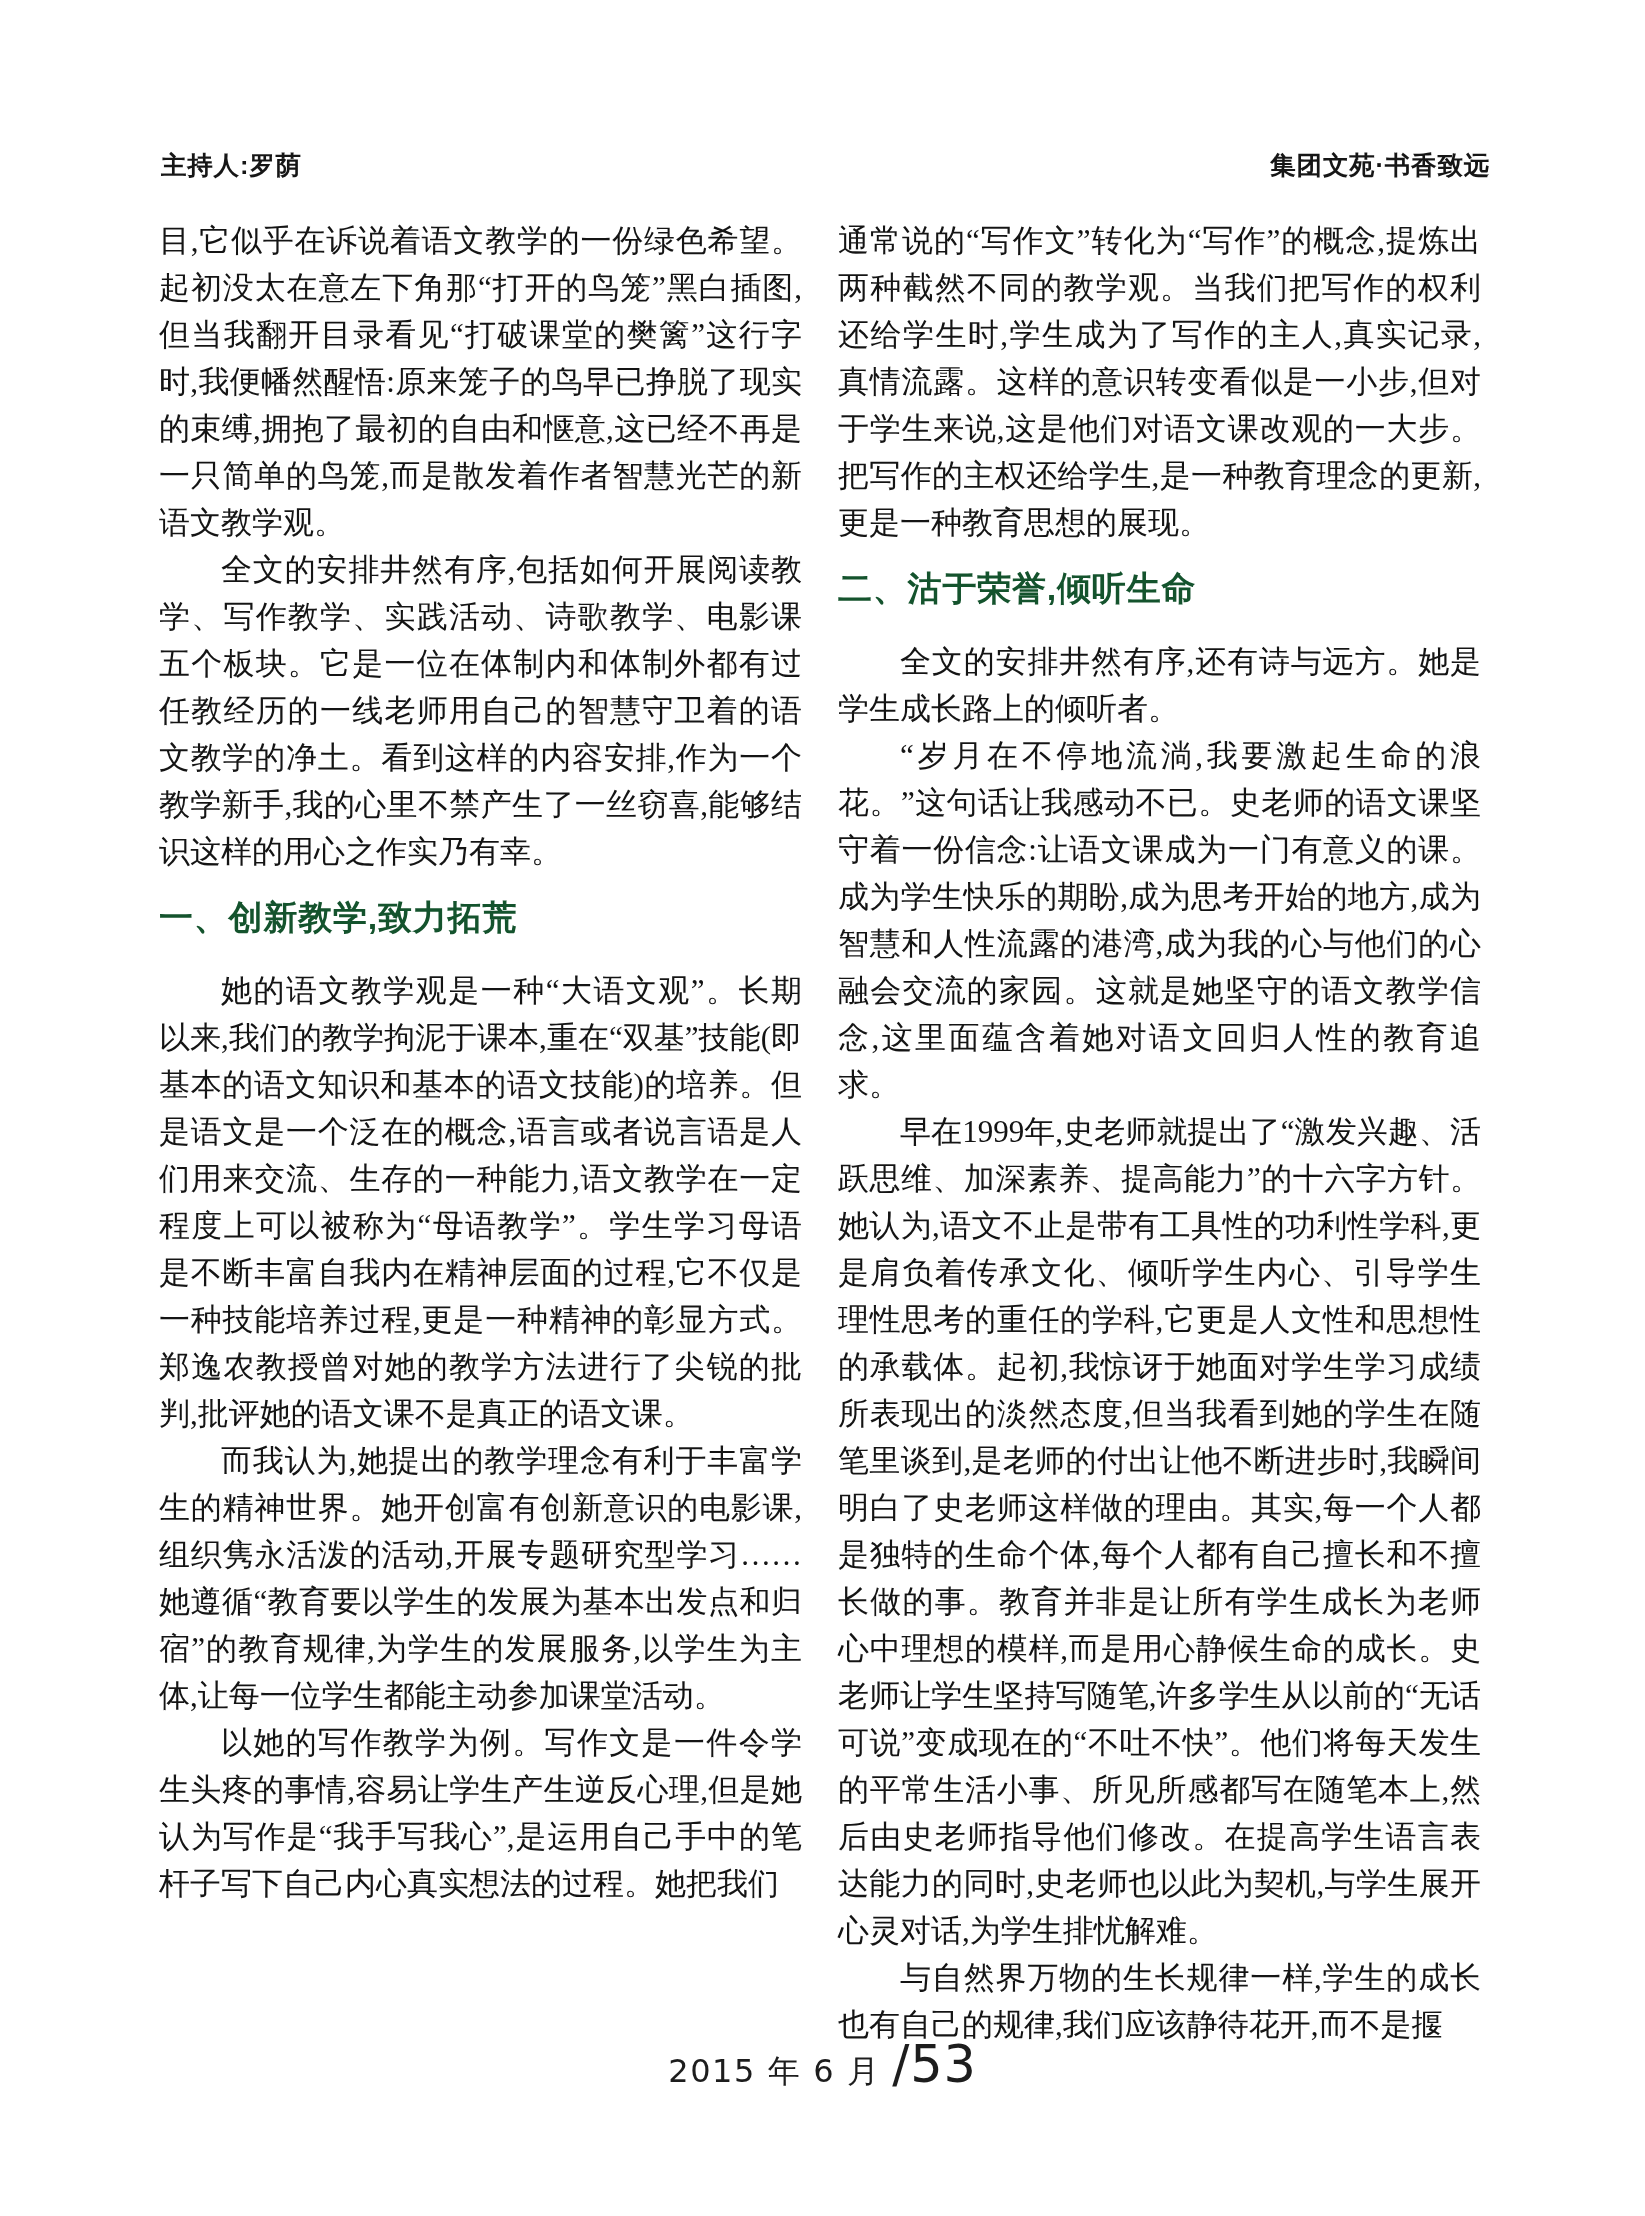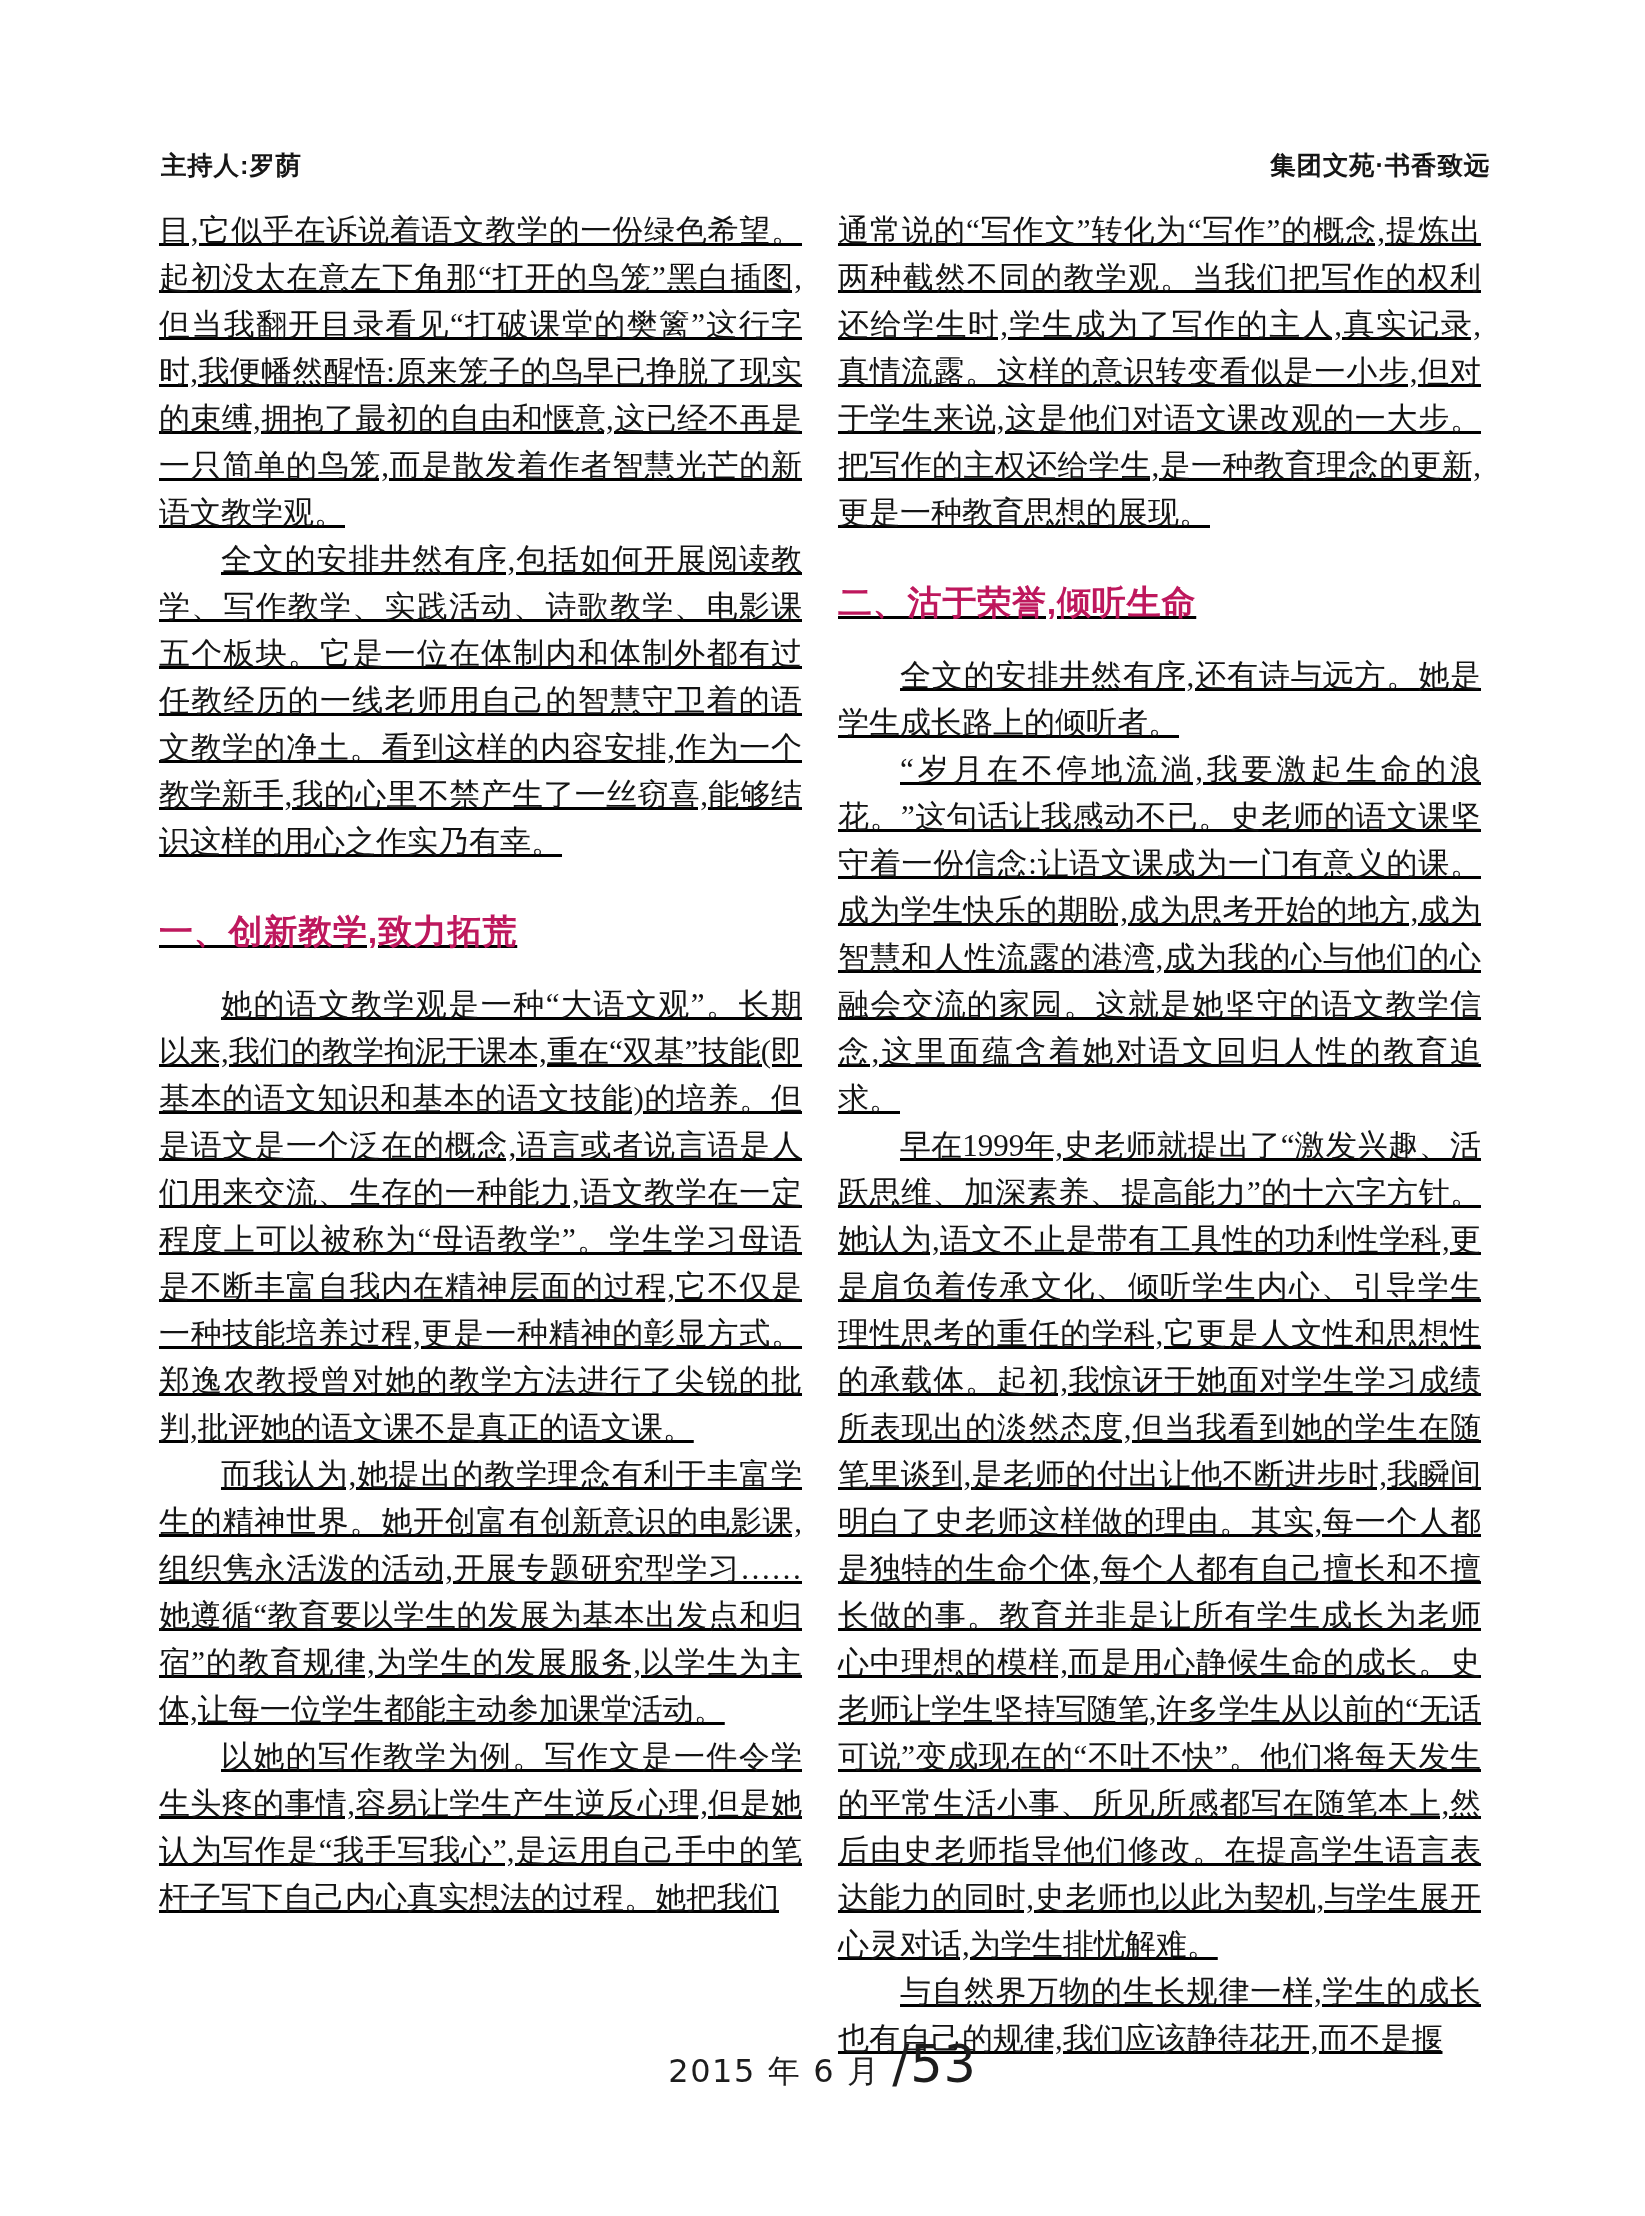--- a/index.html
+++ b/index.html
@@ -24,26 +24,25 @@
     align-items: center;
     font-family: "Liberation Sans", "DejaVu Sans", sans-serif;
     font-weight: 700;
     font-size: 25.5px;
     line-height: 33px;
     color: #161616;
     letter-spacing: 0.8px;
   }
   .columns {
     position: absolute;
-    top: 207px;
+    top: 217px;
     left: 159px;
     width: 1334px;
     display: flex;
     gap: 36px;
-    text-decoration: underline;
   }
   .col {
     width: 643px;
     font-family: "Liberation Serif", "DejaVu Serif", serif;
     font-size: 31px;
     line-height: 47px;
     text-align: justify;
     color: #141414;
   }
   .col p {
@@ -53,22 +52,22 @@
     text-indent: 2em;
   }
   .para-cont {
     text-indent: 0;
   }
   .section-heading {
     font-family: "Liberation Sans", "DejaVu Sans", sans-serif;
     font-weight: 700;
     font-size: 34px;
     line-height: 47px;
-    margin: 43px 0 26px 0;
-    color: #be185d;
+    margin: 19px 0 26px 0;
+    color: #14532d;
     letter-spacing: 0.8px;
     text-align: left;
   }
   .page-footer {
     position: absolute;
     top: 2035px;
     left: 0;
     width: 100%;
     text-align: center;
     color: #1d1d1d;

